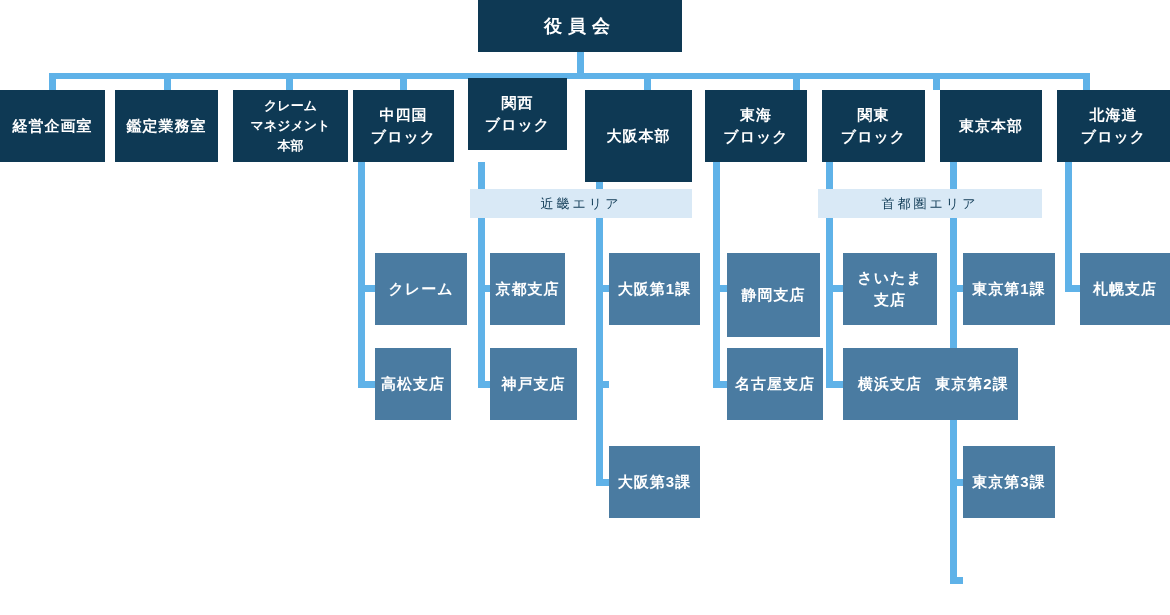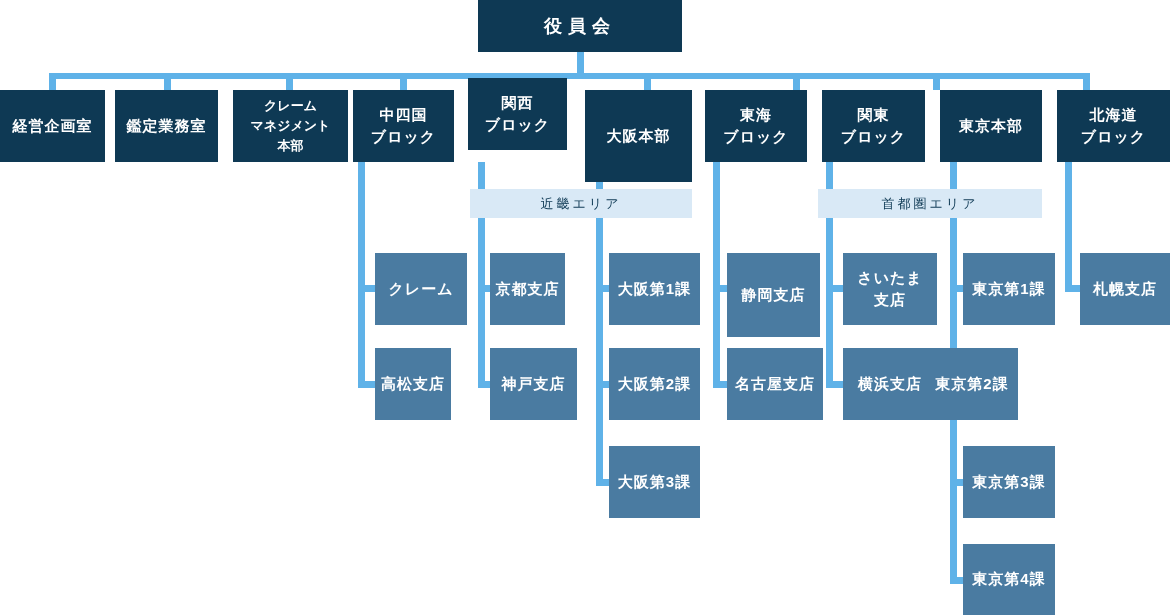--- a/index.html
+++ b/index.html
@@ -92,30 +92,28 @@
   <div class="node navy" style="left:1057px;top:90px;width:113px;height:72px">北海道
 ブロック</div>
 
   <div class="node steel" style="left:375px;top:253px;width:92px;height:72px">クレーム</div>
   <div class="node steel" style="left:375px;top:348px;width:76px;height:72px">高松支店</div>
 
   <div class="node steel" style="left:490px;top:253px;width:75px;height:72px">京都支店</div>
   <div class="node steel" style="left:490px;top:348px;width:87px;height:72px">神戸支店</div>
 
   <div class="node steel" style="left:609px;top:253px;width:91px;height:72px">大阪第1課</div>
-  <div class="node steel" style="left:609px;top:348px;width:91px;height:72px">大阪第2課</div>
   <div class="node steel" style="left:609px;top:446px;width:91px;height:72px">大阪第3課</div>
 
   <div class="node steel" style="left:727px;top:253px;width:93px;height:84px">静岡支店</div>
   <div class="node steel" style="left:727px;top:348px;width:96px;height:72px">名古屋支店</div>
 
   <div class="node steel" style="left:843px;top:348px;width:94px;height:72px">横浜支店</div>
   <div class="node steel" style="left:843px;top:253px;width:94px;height:72px">さいたま
 支店</div>
 
   <div class="node steel" style="left:963px;top:253px;width:92px;height:72px">東京第1課</div>
   <div class="node steel" style="left:926px;top:348px;width:92px;height:72px">東京第2課</div>
   <div class="node steel" style="left:963px;top:446px;width:92px;height:72px">東京第3課</div>
-  <div class="node steel" style="left:963px;top:544px;width:92px;height:71px">東京第4課</div>
 
   <div class="node steel" style="left:1080px;top:253px;width:90px;height:72px">札幌支店</div>
 
 </div>
 
 </body></html>

